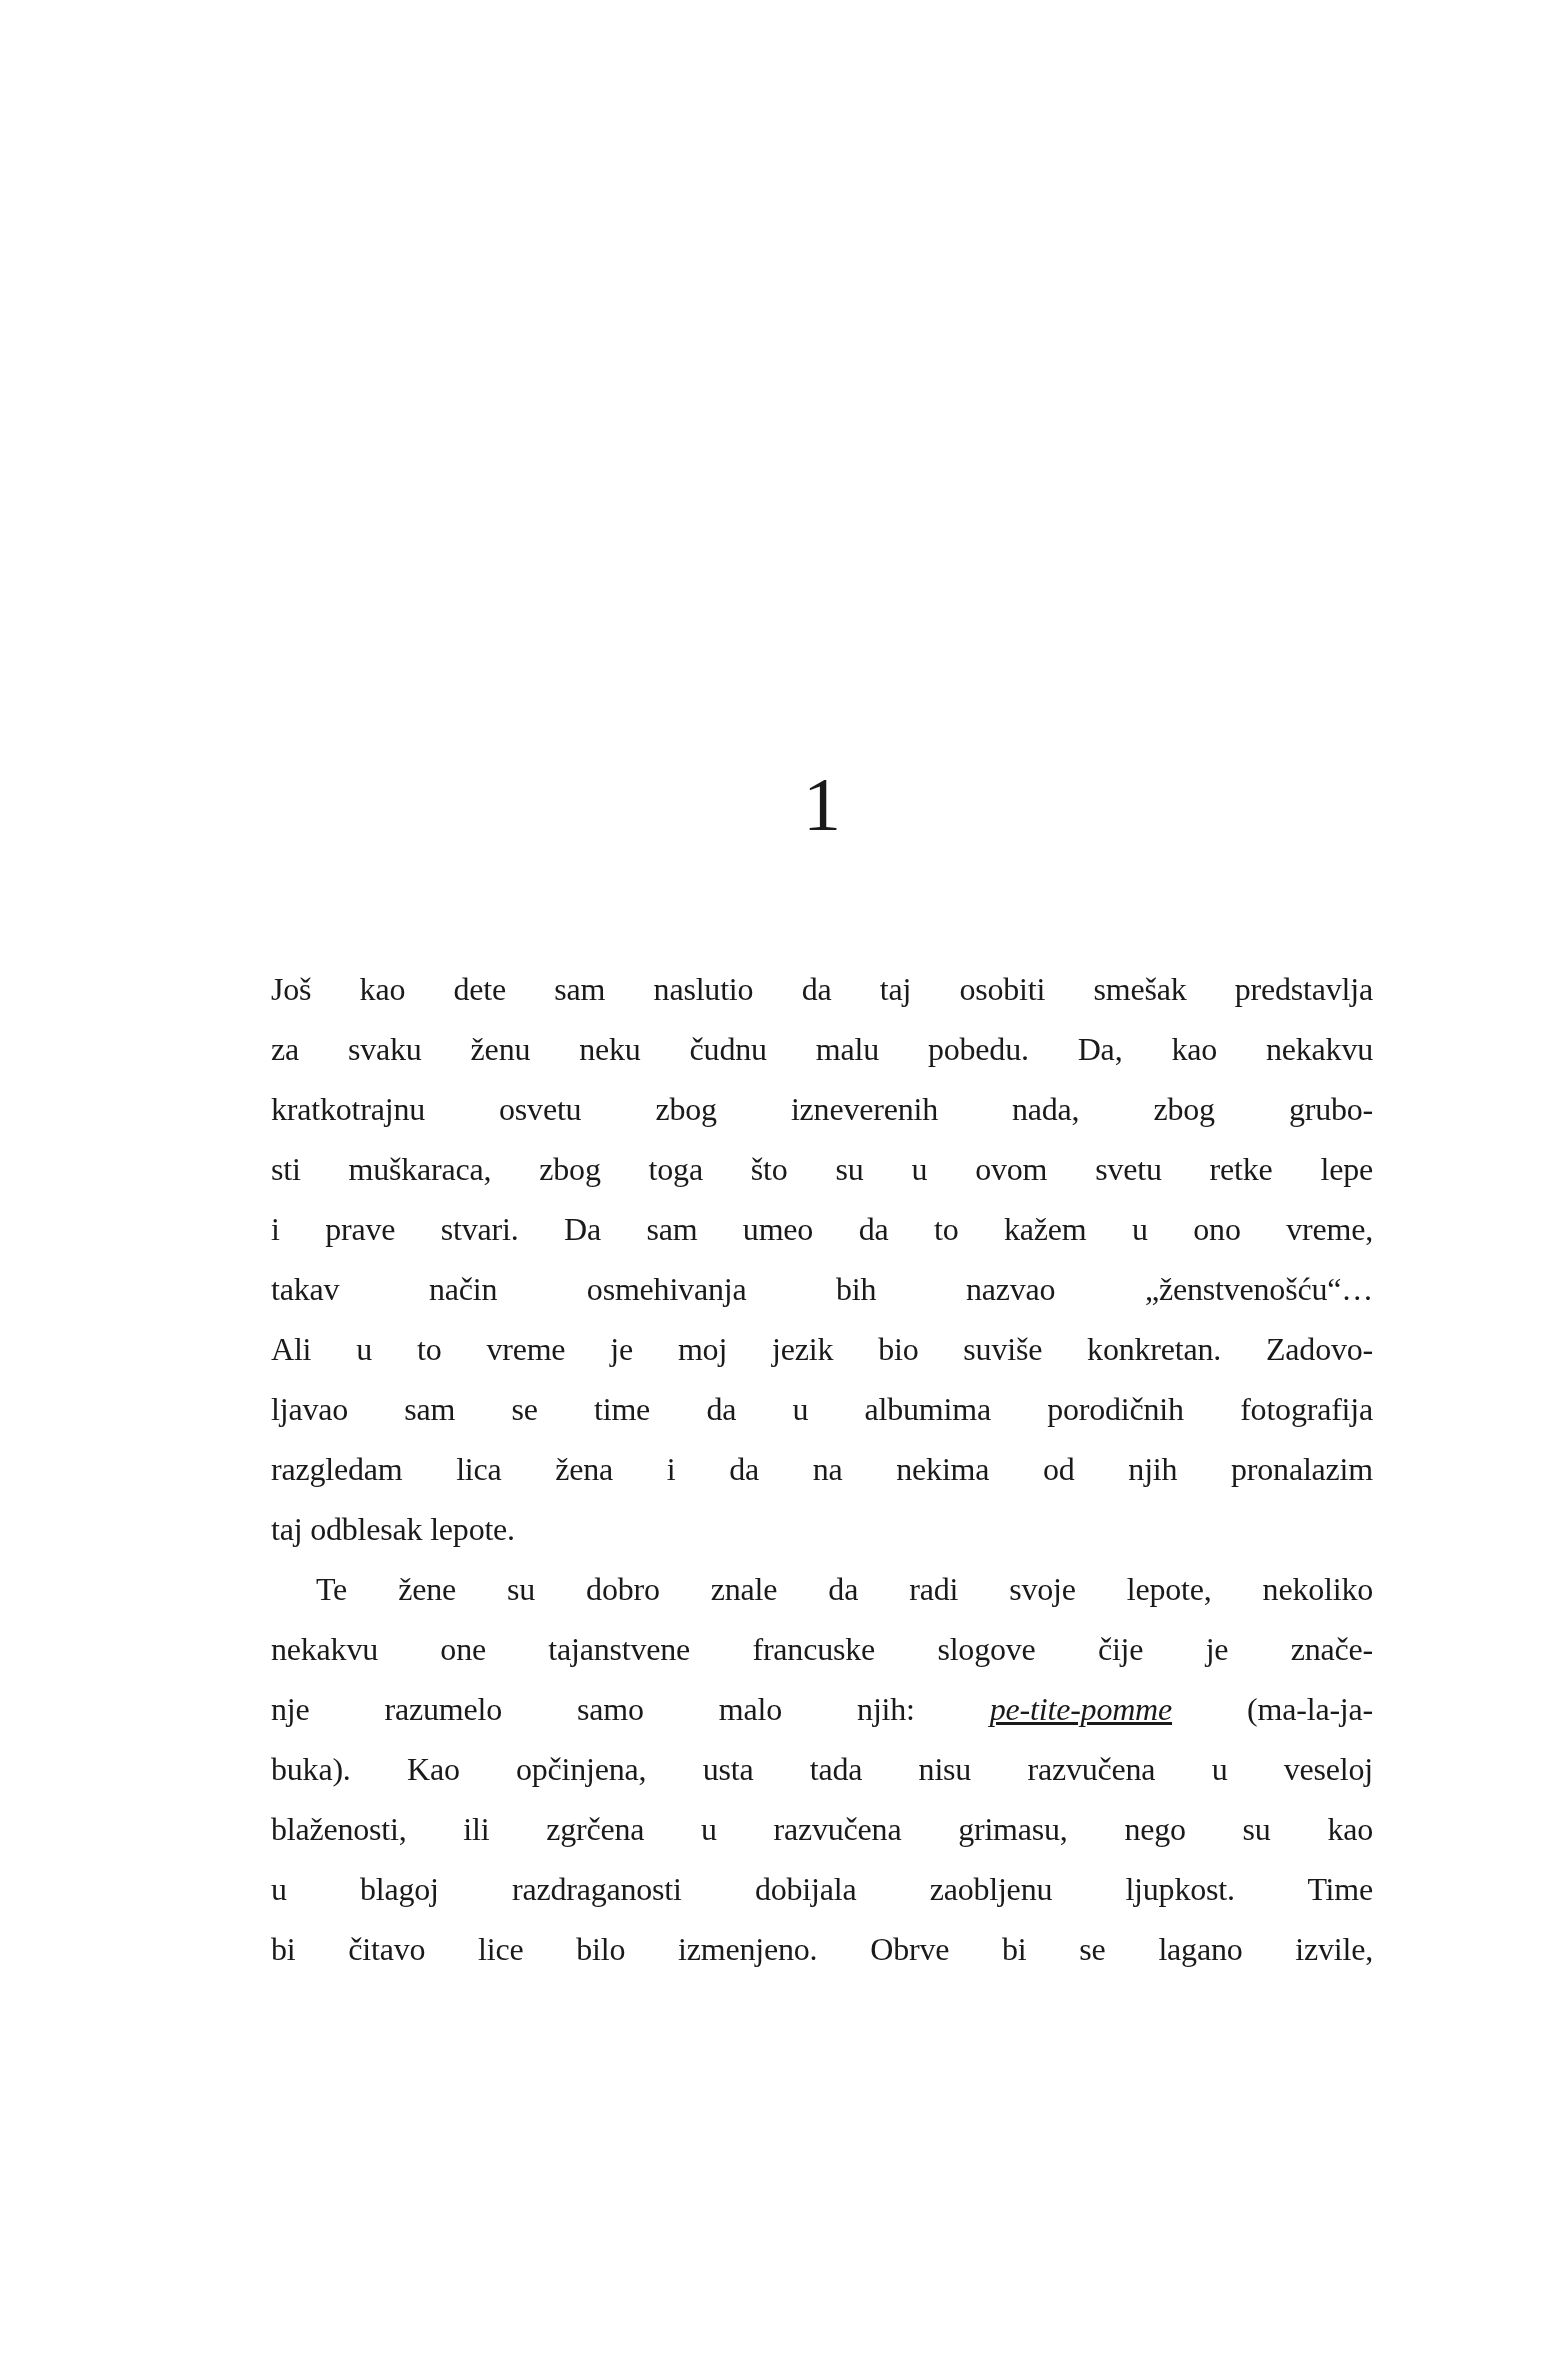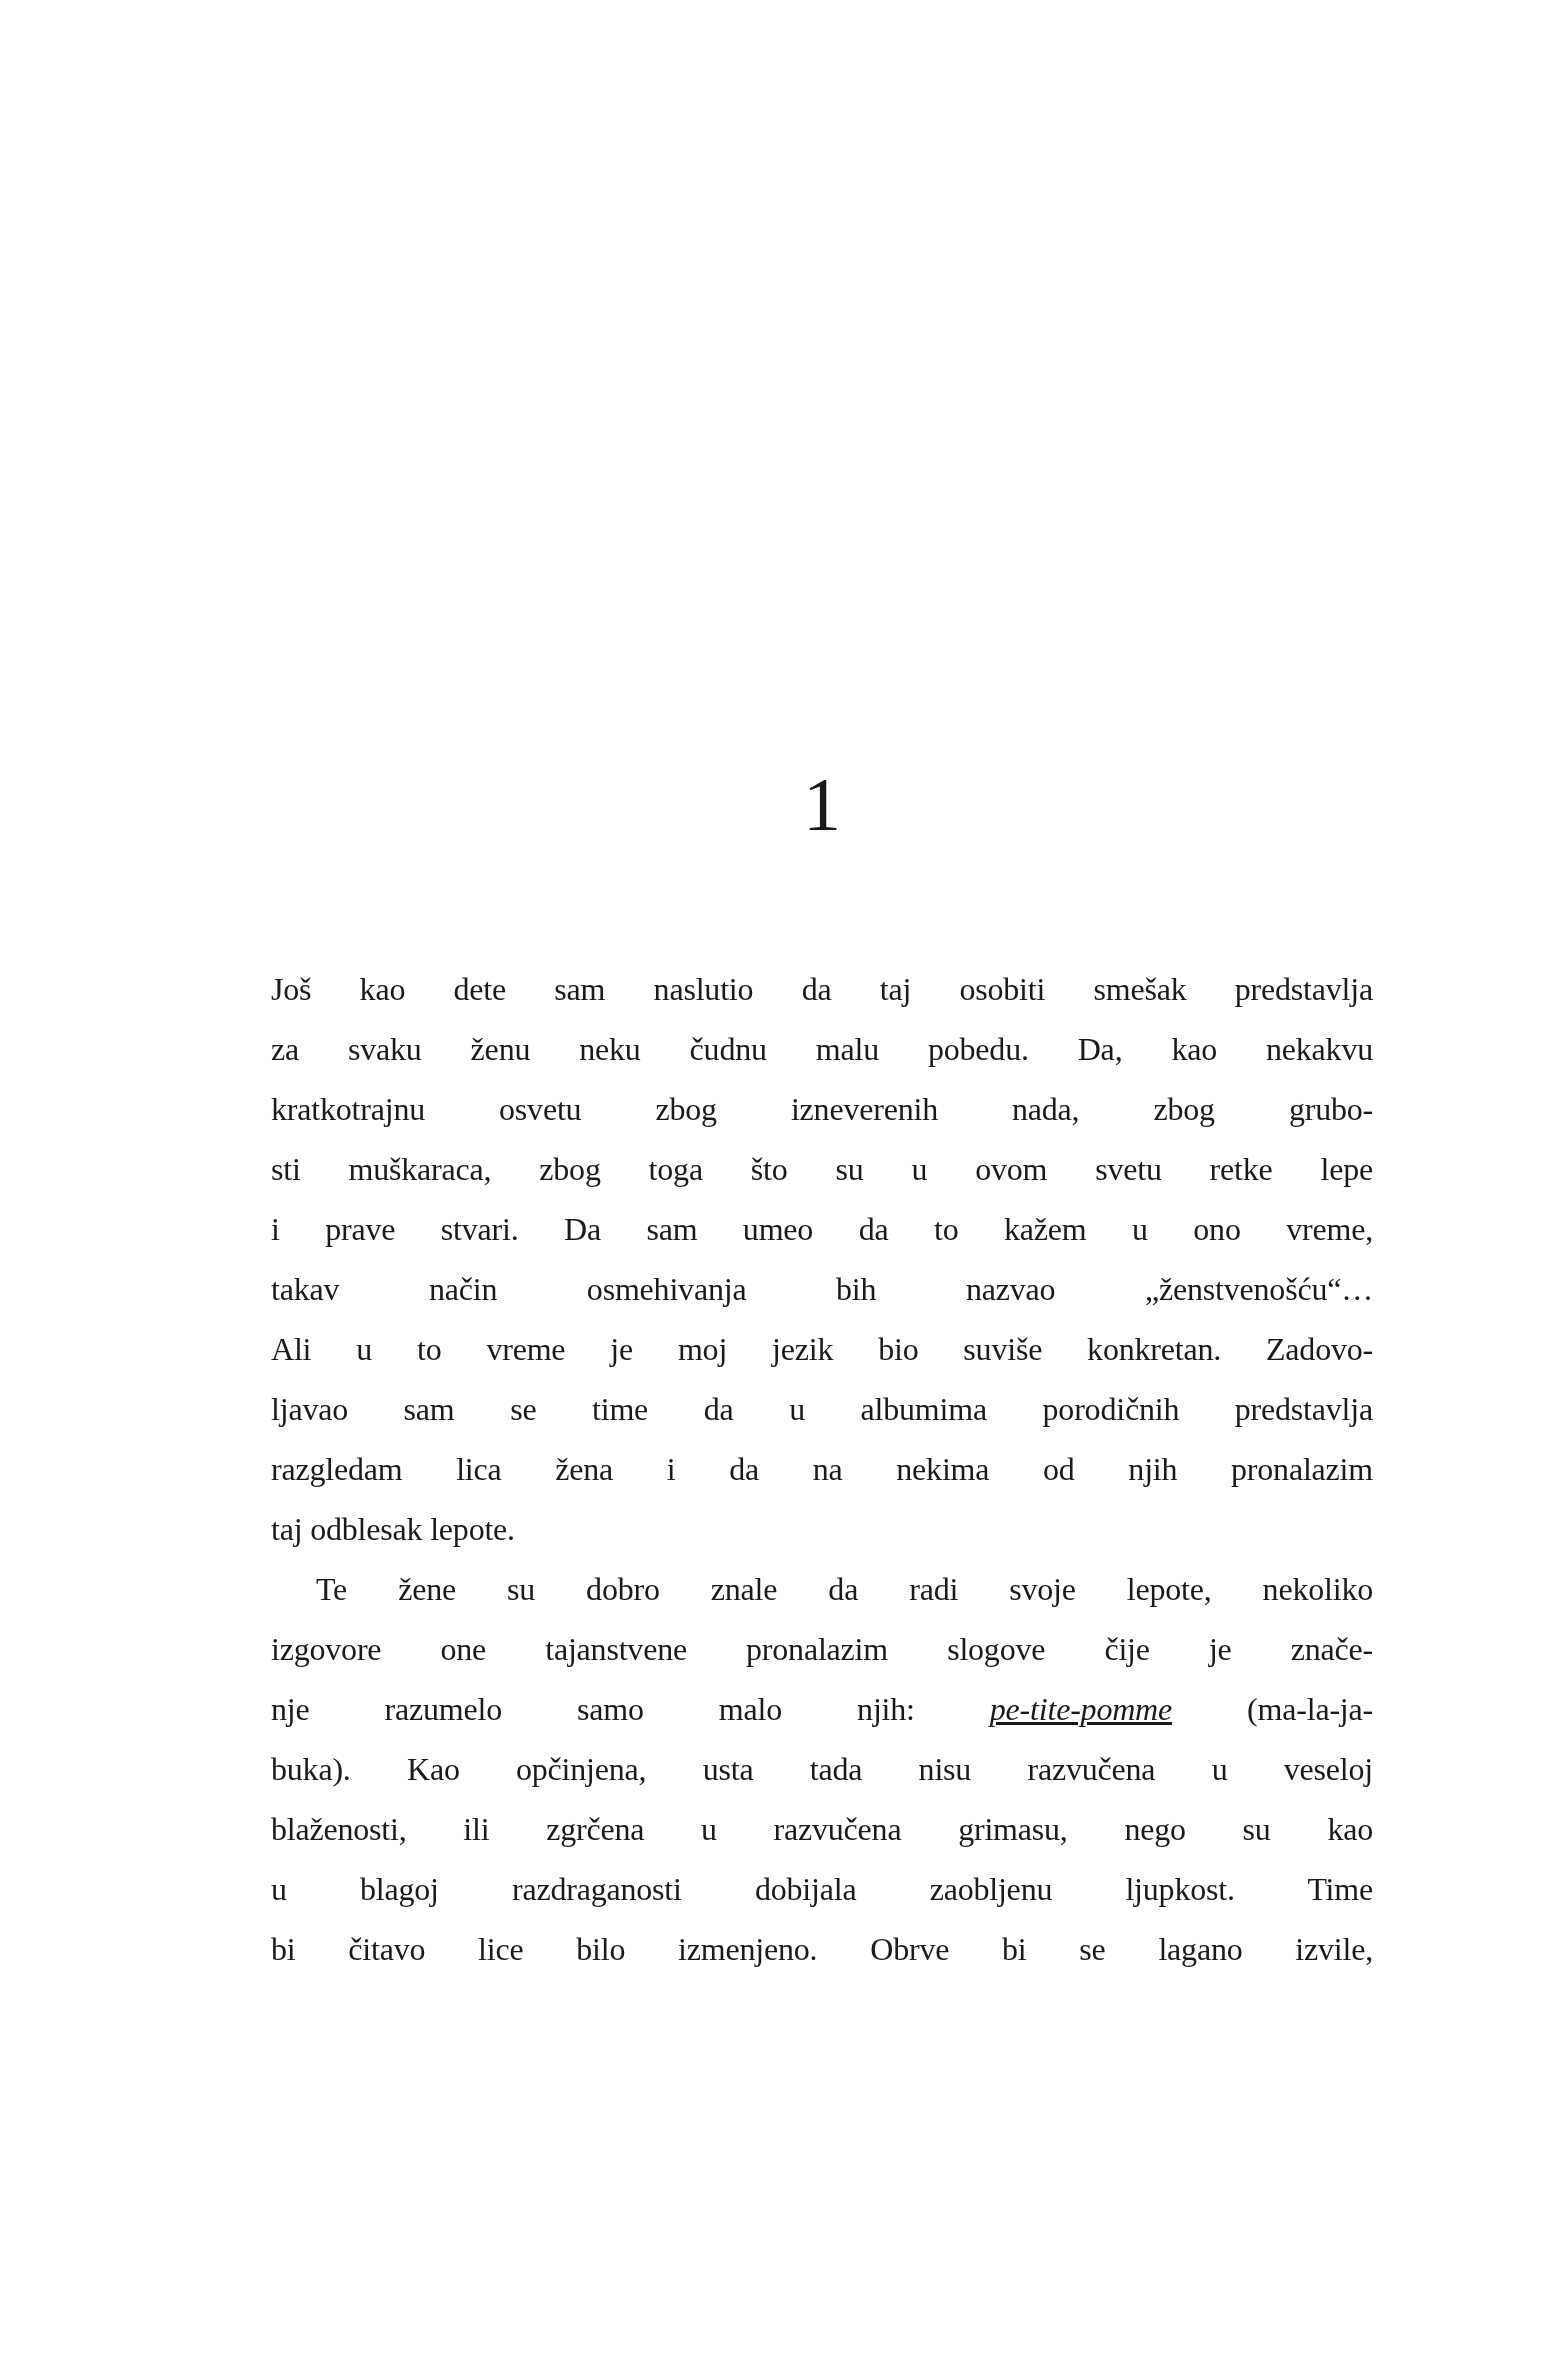--- a/index.html
+++ b/index.html
@@ -68,27 +68,27 @@
     <div class="chapter-number">1</div>
     <div class="text-block">
         <div class="paragraph">
           <div class="line"><span>Još kao dete sam naslutio da taj osobiti smešak predstavlja</span></div>
           <div class="line"><span>za svaku ženu neku čudnu malu pobedu. Da, kao nekakvu</span></div>
           <div class="line"><span>kratkotrajnu osvetu zbog izneverenih nada, zbog grubo-</span></div>
           <div class="line"><span>sti muškaraca, zbog toga što su u ovom svetu retke lepe</span></div>
           <div class="line"><span>i prave stvari. Da sam umeo da to kažem u ono vreme,</span></div>
           <div class="line"><span>takav način osmehivanja bih nazvao „ženstvenošću“…</span></div>
           <div class="line"><span>Ali u to vreme je moj jezik bio suviše konkretan. Zadovo-</span></div>
-          <div class="line"><span>ljavao sam se time da u albumima porodičnih predstavlja</span></div>
+          <div class="line"><span>ljavao sam se time da u albumima porodičnih fotografija</span></div>
           <div class="line"><span>razgledam lica žena i da na nekima od njih pronalazim</span></div>
           <div class="line last"><span>taj odblesak lepote.</span></div>
         </div>
         <div class="paragraph">
           <div class="line indent"><span>Te žene su dobro znale da radi svoje lepote, nekoliko</span></div>
-          <div class="line"><span>izgovore one tajanstvene pronalazim slogove čije je znače-</span></div>
+          <div class="line"><span>nekakvu one tajanstvene francuske slogove čije je znače-</span></div>
           <div class="line"><span>nje razumelo samo malo njih: </span><span class="italic">pe-tite-pomme</span><span> (ma-la-ja-</span></div>
           <div class="line"><span>buka). Kao opčinjena, usta tada nisu razvučena u veseloj</span></div>
           <div class="line"><span>blaženosti, ili zgrčena u razvučena grimasu, nego su kao</span></div>
           <div class="line"><span>u blagoj razdraganosti dobijala zaobljenu ljupkost. Time</span></div>
           <div class="line"><span>bi čitavo lice bilo izmenjeno. Obrve bi se lagano izvile,</span></div>
         </div>
       </div>
   </div>
 </div>
 

